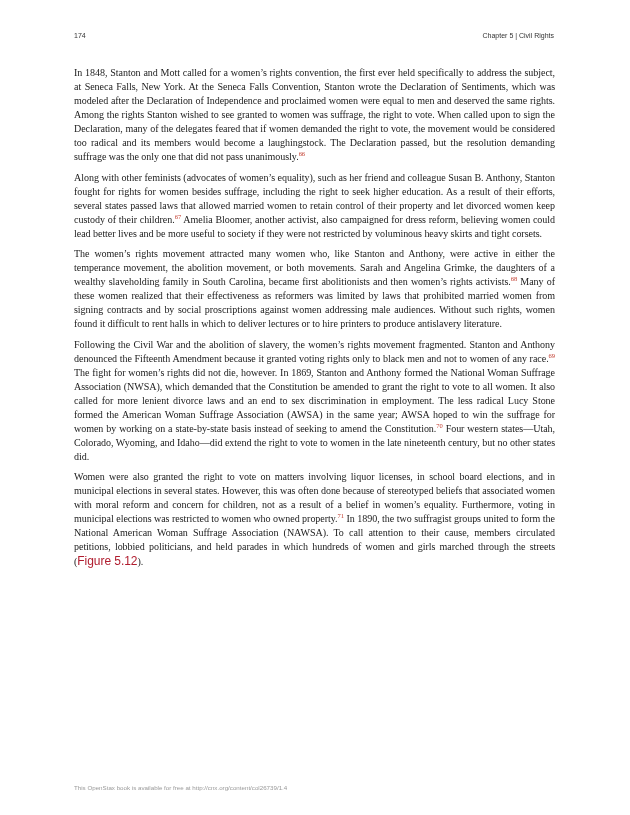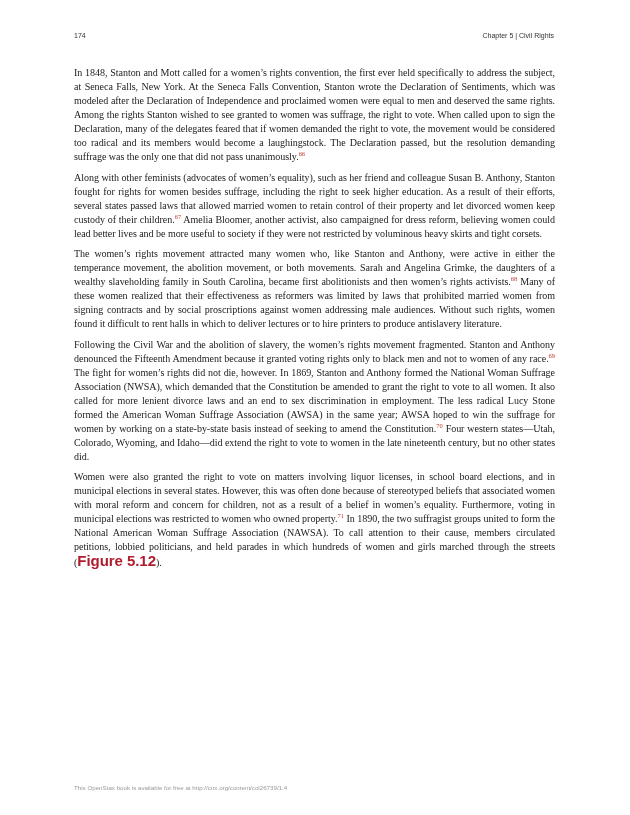--- a/index.html
+++ b/index.html
@@ -50,22 +50,22 @@
     }
     sup.fn {
       color: #c0392b;
       font-size: 6.5px;
       line-height: 0;
       vertical-align: super;
     }
     a.fig-ref {
       color: #b01c2e;
       font-family: "Liberation Sans", sans-serif;
-      font-weight: bold;
-      font-size: 15px;
+      font-weight: normal;
+      font-size: 12px;
       text-decoration: none;
     }
     .page-footer {
       position: absolute;
       top: 784px;
       left: 74px;
       font-family: "Liberation Sans", sans-serif;
       font-size: 6.2px;
       color: #999999;
     }

